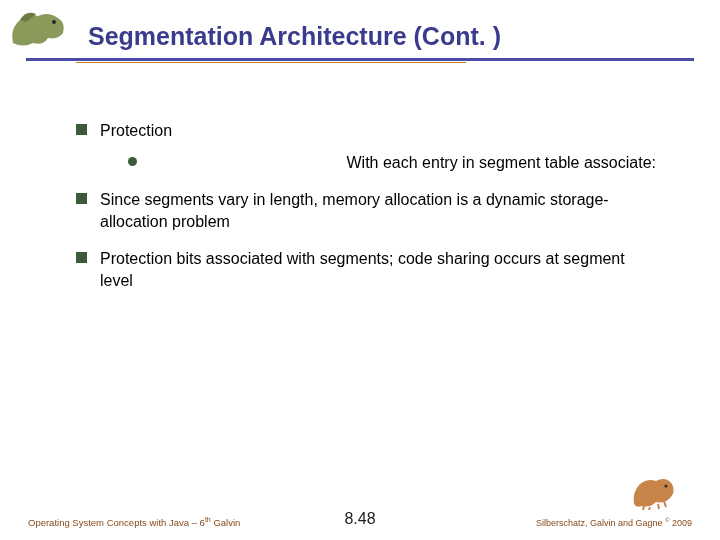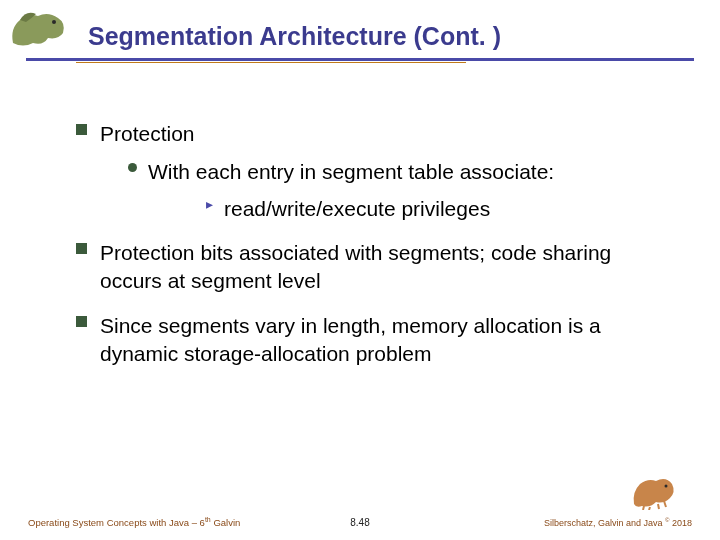--- a/index.html
+++ b/index.html
@@ -38,32 +38,32 @@
     width: 668px;
   }
   .rule1 { height: 3px; background: #4a4aa8; }
   .rule2 { height: 1px; background: #c07a1a; margin-top: 1px; width: 390px; margin-left: 50px; }
   .content {
     position: absolute;
     left: 76px;
     top: 120px;
     width: 580px;
     color: #000;
-    font-size: 21px;
+    font-size: 16px;
     line-height: 1.35;
   }
   .lvl1 { margin-bottom: 16px; position: relative; padding-left: 24px; }
   .lvl1::before {
     content: "";
     position: absolute;
     left: 0; top: 4px;
     width: 11px; height: 11px;
     background: #3b5a3b;
   }
-  .lvl2 { margin: 10px 0 8px 28px; position: relative; padding-left: 20px; }
+  .lvl2 { margin: 10px 0 8px 28px; position: relative; padding-left: 20px; text-align: right; }
   .lvl2::before {
     content: "";
     position: absolute;
     left: 0; top: 5px;
     width: 9px; height: 9px;
     background: #3b5a3b;
     border-radius: 50%;
   }
   .lvl3 { margin: 8px 0 8px 58px; position: relative; padding-left: 18px; }
   .lvl3::before {
@@ -85,21 +85,21 @@
     bottom: 12px;
     font-size: 9.5px;
     color: #8a4b1a;
   }
   .foot-left sup { font-size: 7px; }
   .foot-center {
     position: absolute;
     left: 50%;
     transform: translateX(-50%);
     bottom: 12px;
-    font-size: 10px;
+    font-size: 16px;
     color: #222;
   }
   .foot-right {
     position: absolute;
     right: 28px;
     bottom: 12px;
     font-size: 9px;
     color: #8a4b1a;
   }
   .dino-bottom {
@@ -125,40 +125,37 @@
     <div class="rule1"></div>
     <div class="rule2"></div>
   </div>
 </div>
 
 <div class="content">
   <div class="lvl1">
     <span>Protection</span>
     <div class="lvl2">
       <span>With each entry in segment table associate:</span>
-      <div class="lvl3">
-        <span>read/write/execute privileges</span>
-      </div>
     </div>
   </div>
   <div class="lvl1">
-    <span>Protection bits associated with segments; code sharing occurs at segment level</span>
+    <span>Since segments vary in length, memory allocation is a dynamic storage-allocation problem</span>
   </div>
   <div class="lvl1">
-    <span>Since segments vary in length, memory allocation is a dynamic storage-allocation problem</span>
+    <span>Protection bits associated with segments; code sharing occurs at segment level</span>
   </div>
 </div>
 
 <svg class="dino-bottom" viewBox="0 0 48 36">
   <path d="M4 30 Q2 18 10 10 Q18 4 26 7 Q36 2 42 10 Q46 18 40 24 Q34 30 26 28 Q20 34 12 32 Q6 34 4 30 Z" fill="#c8854a"></path>
   <circle cx="36" cy="12" r="1.5" fill="#2a2a2a"></circle>
   <path d="M14 32 L13 36 M20 33 L19 36 M28 30 L29 35 M34 27 L36 33" stroke="#c8854a" stroke-width="2"></path>
 </svg>
 
 <div class="footer">
   <div class="foot-left">
     <span>Operating System Concepts with Java – 6</span><sup>th</sup><span> Galvin</span>
   </div>
   <div class="foot-center">8.48</div>
   <div class="foot-right">
-    <span>Silberschatz, Galvin and Java </span><span class="rsup">©</span><span> 2018</span>
+    <span>Silberschatz, Galvin and Gagne </span><span class="rsup">©</span><span> 2009</span>
   </div>
 </div>
 
 </body></html>

